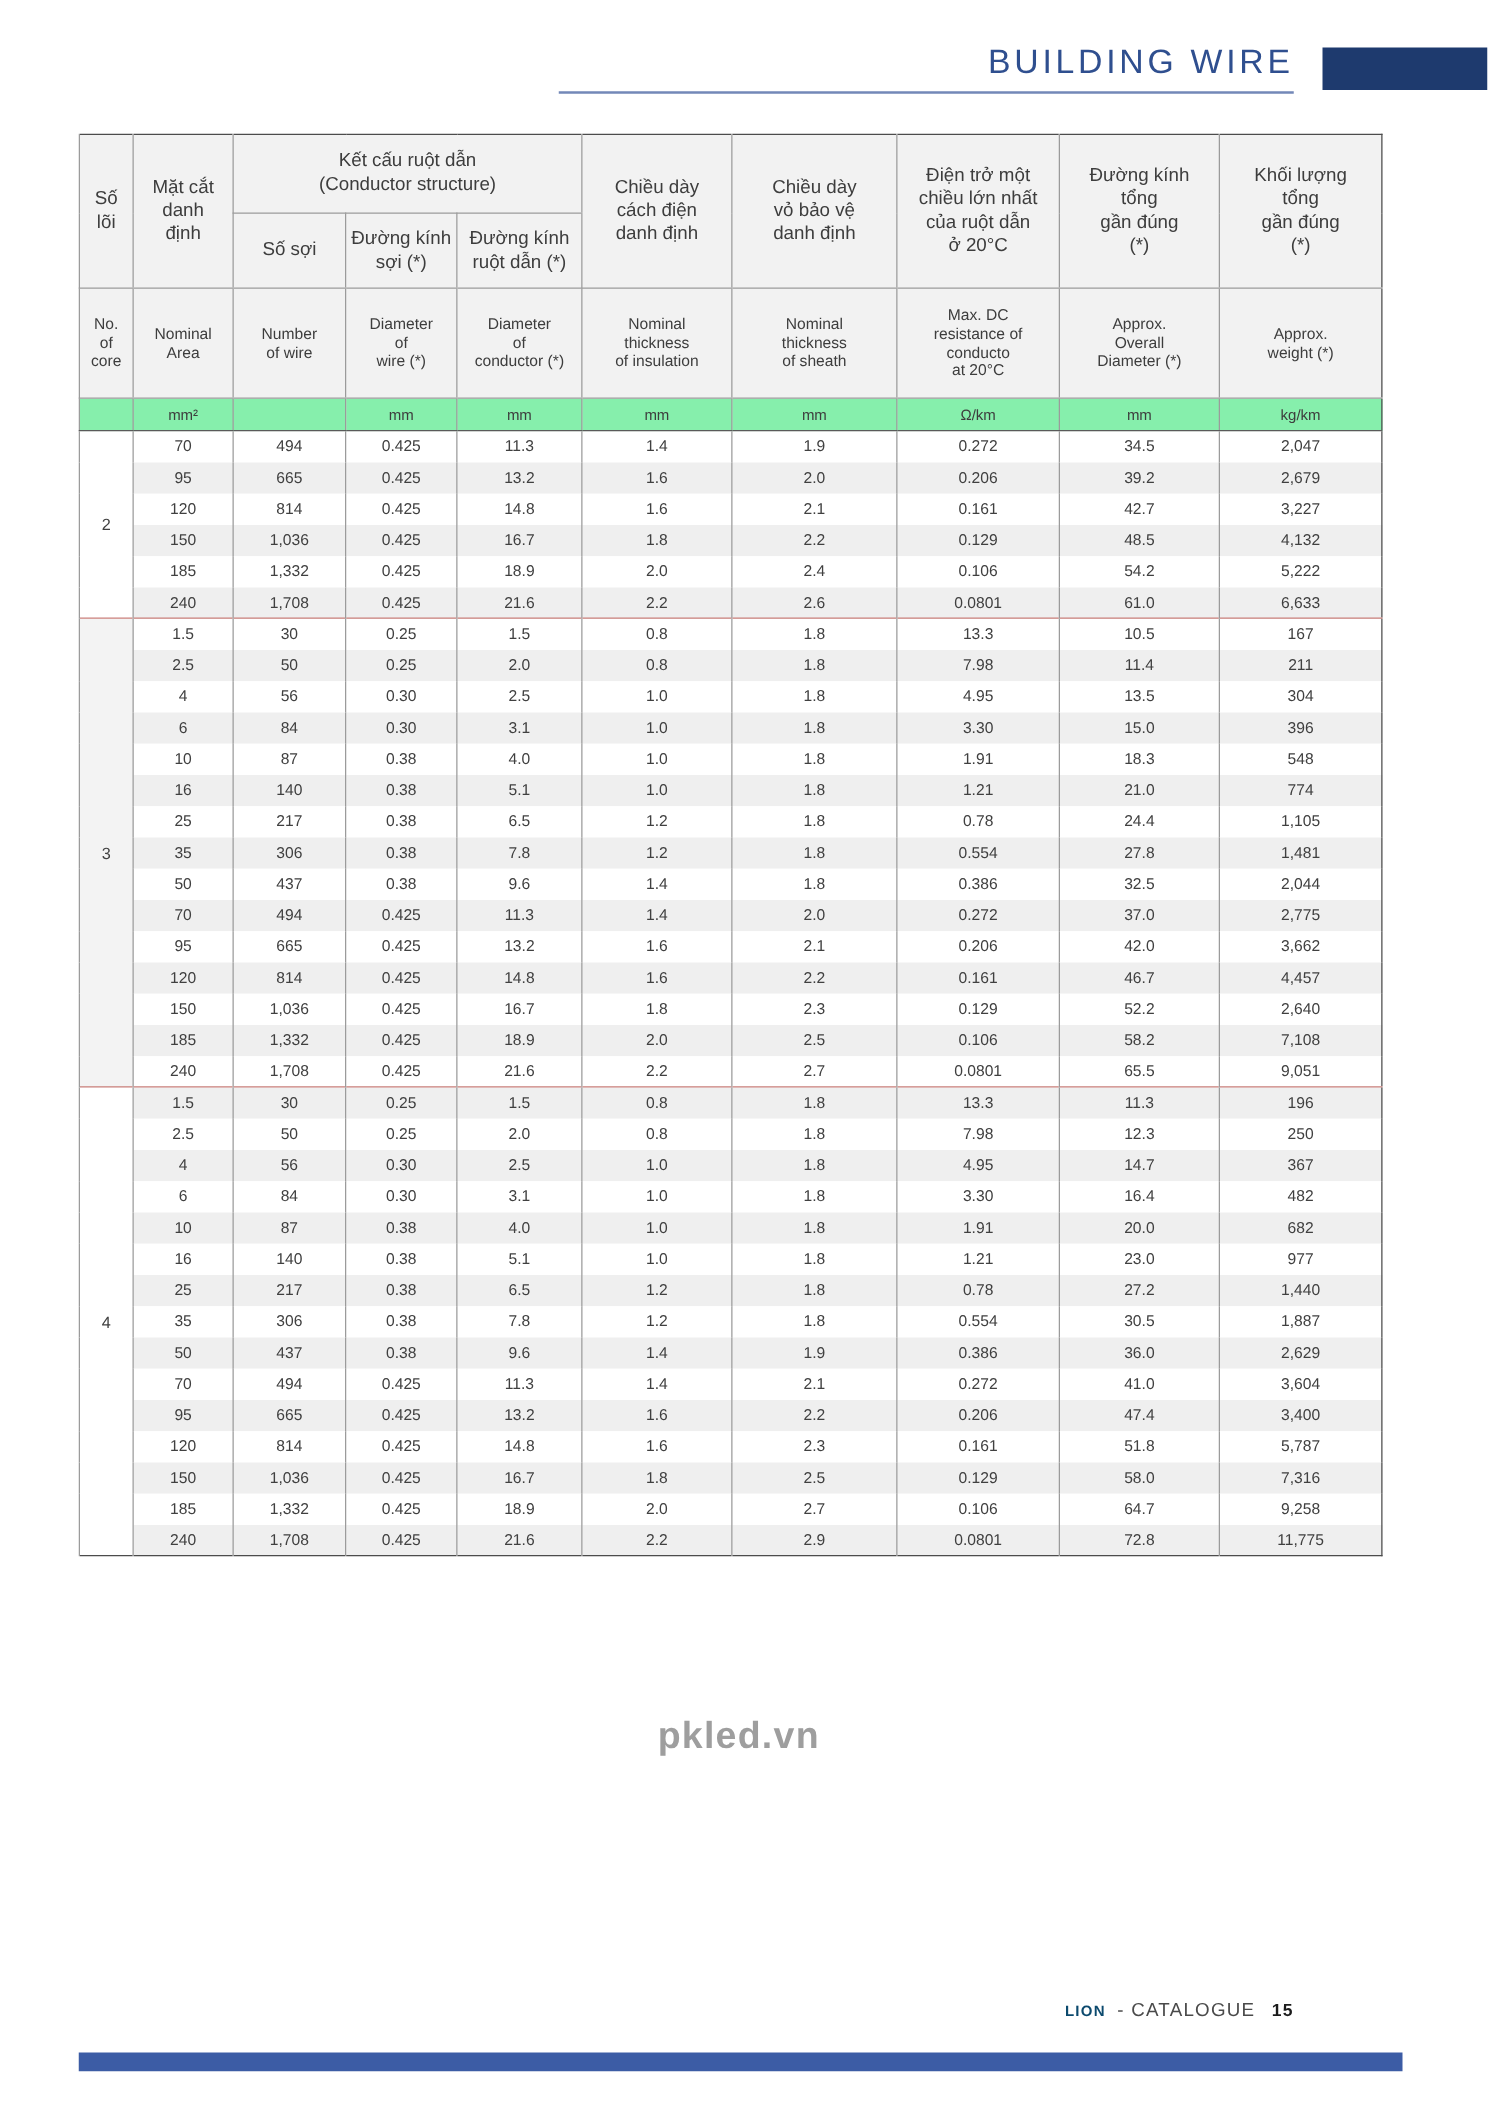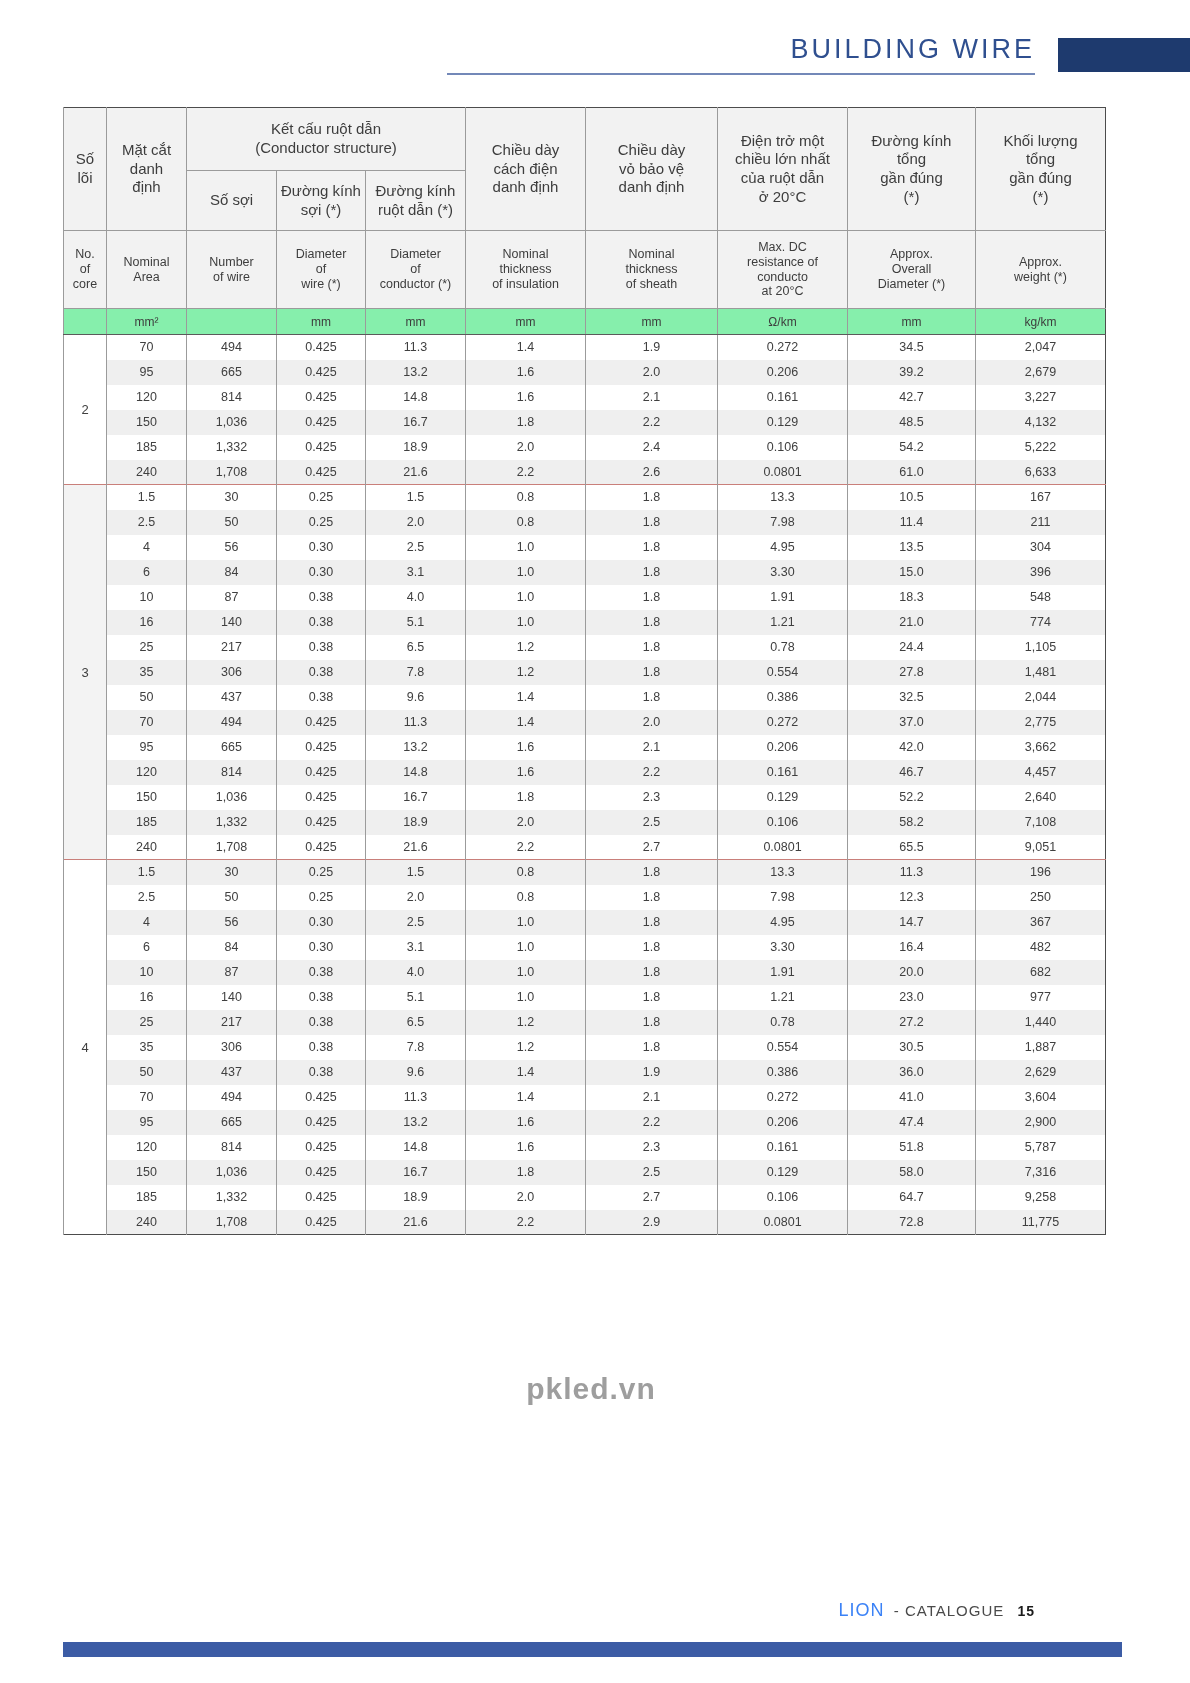--- a/index.html
+++ b/index.html
@@ -26,21 +26,21 @@
   .wire-table th,.wire-table td{
     text-align:center;vertical-align:middle;padding:0 2px;
     border-left:1px solid #9b9b9b;
   }
   .wire-table thead th{
     background:#f2f2f2;font-weight:400;color:#3d3d3d;white-space:pre-line;
   }
   tr.r-vn1{height:63px;}
   tr.r-vn2{height:60px;}
   tr.r-vn1 th,tr.r-vn2 th{font-size:15px;line-height:1.25;border-bottom:1px solid #9b9b9b;}
-  tr.r-en{height:78px;}
+  tr.r-en{height:88px;}
   tr.r-en th{font-size:12.5px;line-height:1.18;border-bottom:1px solid #9b9b9b;}
   tr.r-units{height:26px;}
   tr.r-units td{
     background:#86efac;font-size:12px;color:#3d3d3d;
     border-bottom:1px solid #5a5a5a;
   }
   .wire-table tbody tr{height:25px;}
   .wire-table td.data{font-size:12.5px;color:#404040;background:#ffffff;}
   .wire-table tr.band td.data{background:#efefef;}
   .wire-table td.core-cell{font-size:13px;color:#404040;background:#ffffff;}
@@ -51,21 +51,21 @@
   .watermark{
     position:absolute;top:1372px;left:0;width:1130px;text-align:center;
     font-size:30px;font-weight:bold;color:#9e9e9e;letter-spacing:1px;margin-left:26px;
   }
 
   
   .footer-text{
     position:absolute;top:1600px;right:155px;font-size:15px;color:#4a4a4a;
     letter-spacing:1px;white-space:nowrap;
   }
-  .footer-text .lion{font-weight:normal;color:#3b82f6;font-size:18px;}
+  .footer-text .lion{font-weight:bold;color:#0c4a6e;font-size:12px;}
   .footer-text .cat-label{margin:0 4px;color:#4a4a4a;}
   .footer-text .pagenum{font-weight:bold;font-size:14px;color:#1b1b1b;margin-left:4px;}
   .footer-bar{position:absolute;top:1642px;left:63px;width:1059px;height:15px;background:#3c5ca5;}
 </style>
 </head>
 <body>
 
 <div>
 
   <div class="bw-title">BUILDING WIRE</div>
@@ -514,21 +514,21 @@
         </tr>
         <tr class="band">
           <td class="data">95</td>
           <td class="data">665</td>
           <td class="data">0.425</td>
           <td class="data">13.2</td>
           <td class="data">1.6</td>
           <td class="data">2.2</td>
           <td class="data">0.206</td>
           <td class="data">47.4</td>
-          <td class="data">2,900</td>
+          <td class="data">3,400</td>
         </tr>
         <tr>
           <td class="data">120</td>
           <td class="data">814</td>
           <td class="data">0.425</td>
           <td class="data">14.8</td>
           <td class="data">1.6</td>
           <td class="data">2.3</td>
           <td class="data">0.161</td>
           <td class="data">51.8</td>

